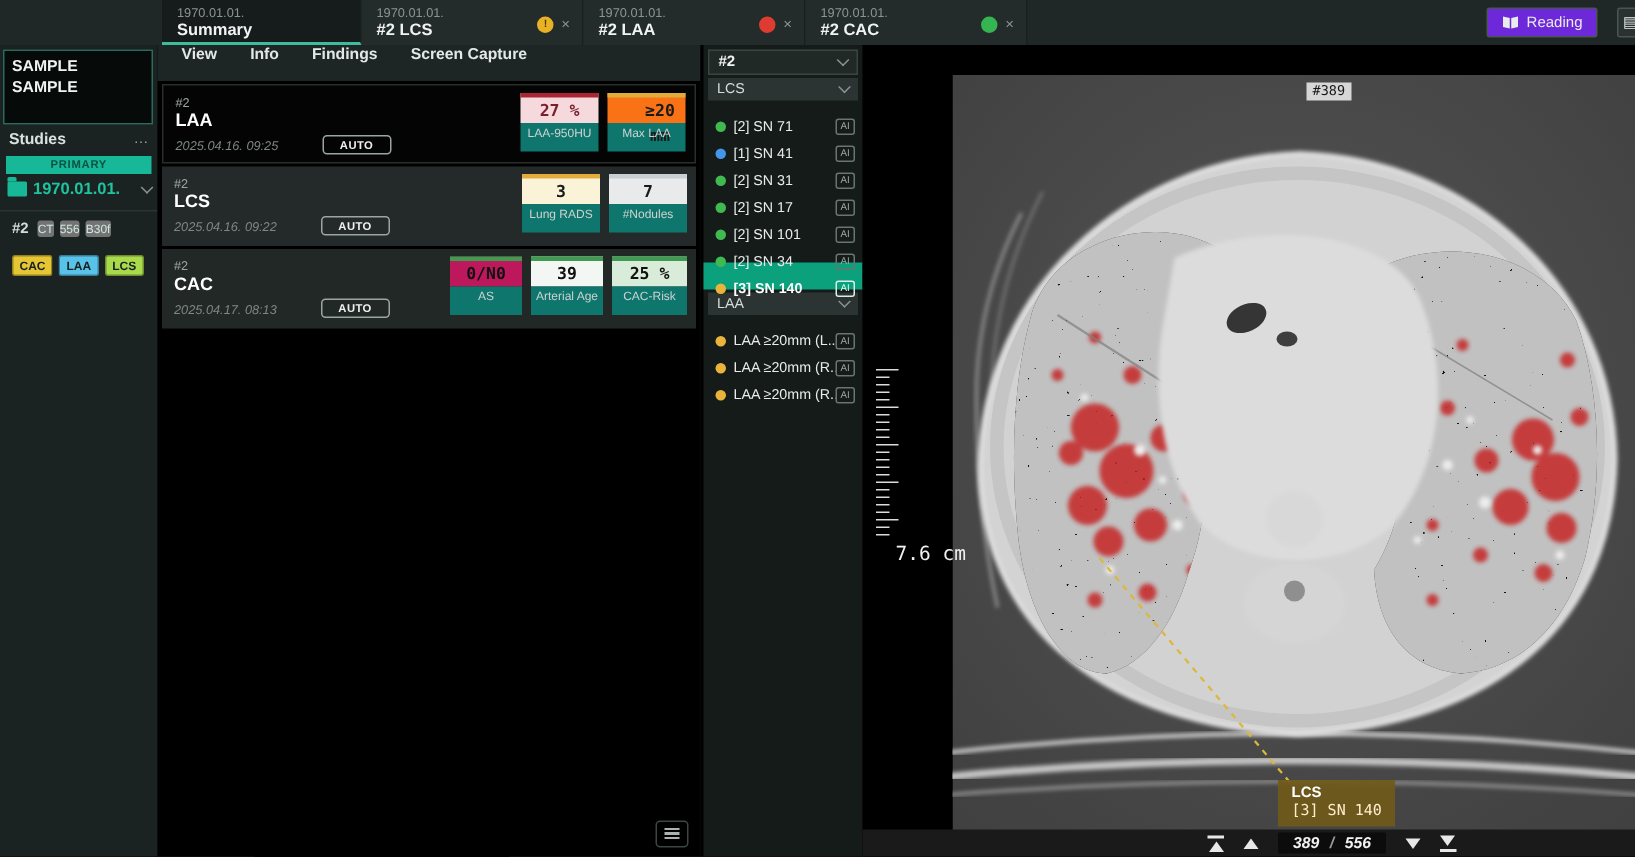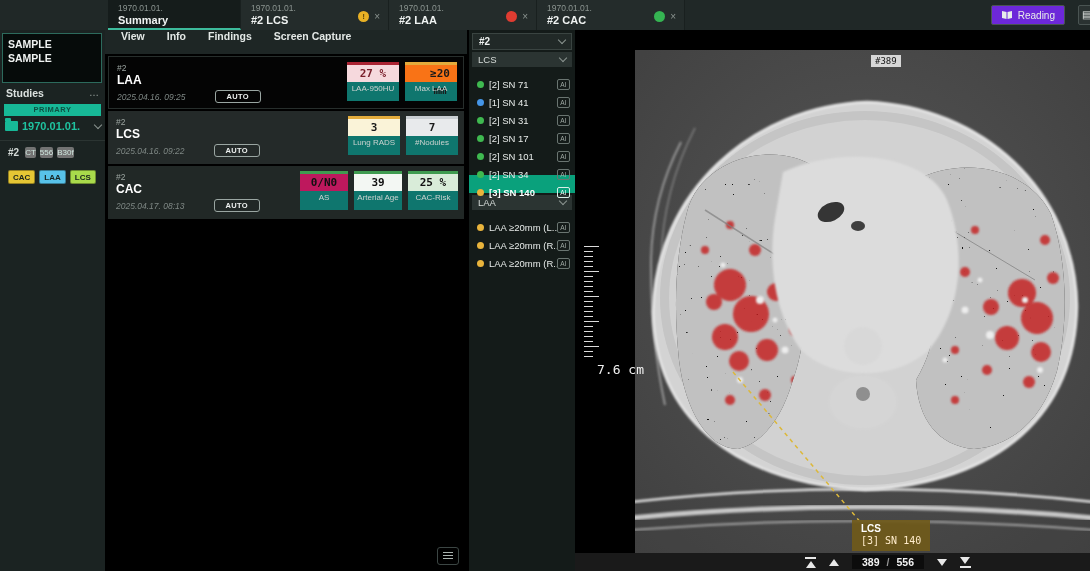--- a/index.html
+++ b/index.html
@@ -104,21 +104,21 @@
   .ruler { position:absolute; left:9px; top:216px; }
   .ruler .tick { width:9px; height:1px; background:#dcdcdc; margin-bottom:4px; }
   .ruler .tick.long { width:15px; }
   .ruler-label { position:absolute; left:22px; top:332px; color:#f0f0f0; font-family:"DejaVu Sans Mono", monospace; font-size:13px; }
   .annotation { position:absolute; left:277px; top:490px; background:rgba(112,90,26,.92); padding:3px 9px 4px 9px; cursor:pointer; }
   .annotation .a1 { font-size:10px; font-weight:bold; color:#fff; line-height:12px; }
   .annotation .a2 { font-family:"DejaVu Sans Mono", monospace; font-size:10px; color:#ffeccb; line-height:12px; }
   .leader { position:absolute; left:0; top:0; width:515px; height:541px; pointer-events:none; }
 
   .navbar { position:absolute; left:0; bottom:0; width:515px; height:18px; background:#1a1a1a; }
-  .nav-controls { position:absolute; left:230px; bottom:0; height:18px; display:flex; align-items:center; gap:13px; }
+  .nav-controls { position:absolute; left:230px; bottom:0; height:18px; display:flex; align-items:center; gap:13px;font-style:italic; }
   .tri-up { width:0; height:0; border-left:5px solid transparent; border-right:5px solid transparent; border-bottom:7px solid #e8e8e8; }
   .tri-down { width:0; height:0; border-left:5px solid transparent; border-right:5px solid transparent; border-top:7px solid #e8e8e8; }
   .bar-top { width:11px; height:2px; background:#e8e8e8; margin-bottom:2px; }
   .bar-bot { width:11px; height:2px; background:#e8e8e8; margin-top:2px; }
   .nav-skip { display:flex; flex-direction:column; align-items:center; cursor:pointer; }
   .nav-step { cursor:pointer; }
   .nav-count { background:#0c0c0c; padding:1px 10px; color:#f2f2f2; font-size:10.5px; font-weight:bold; display:flex; gap:7px; }
   .nav-count .sep { color:#9a9a9a; }
 </style>
 </head>

